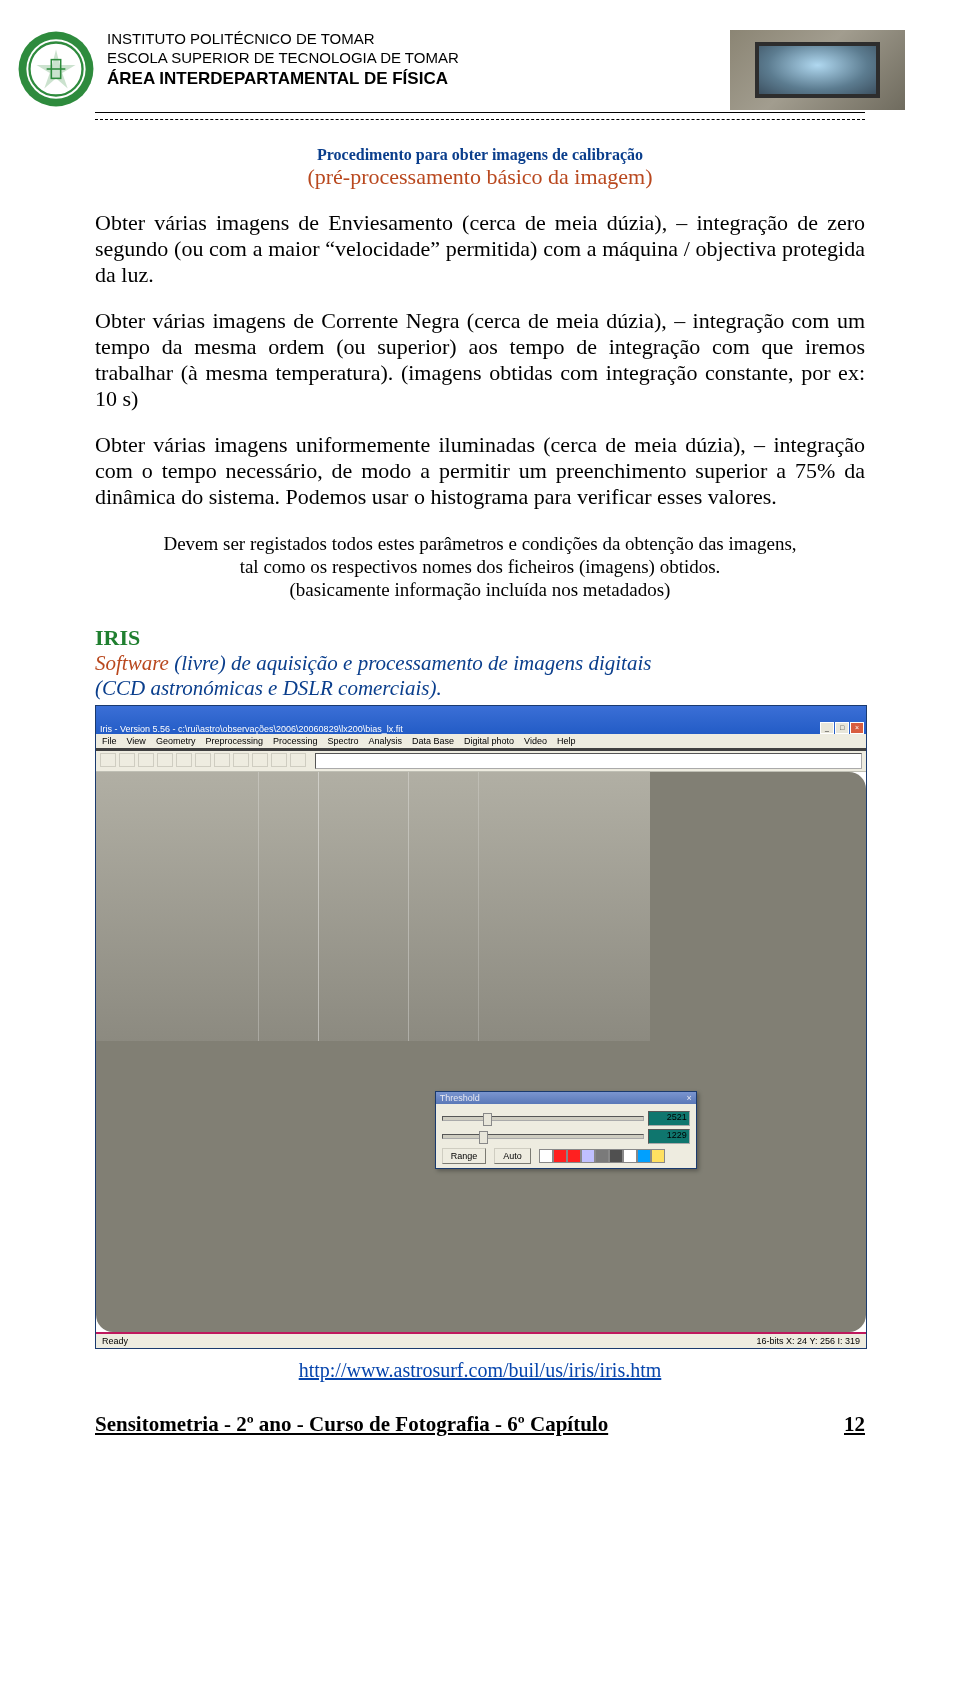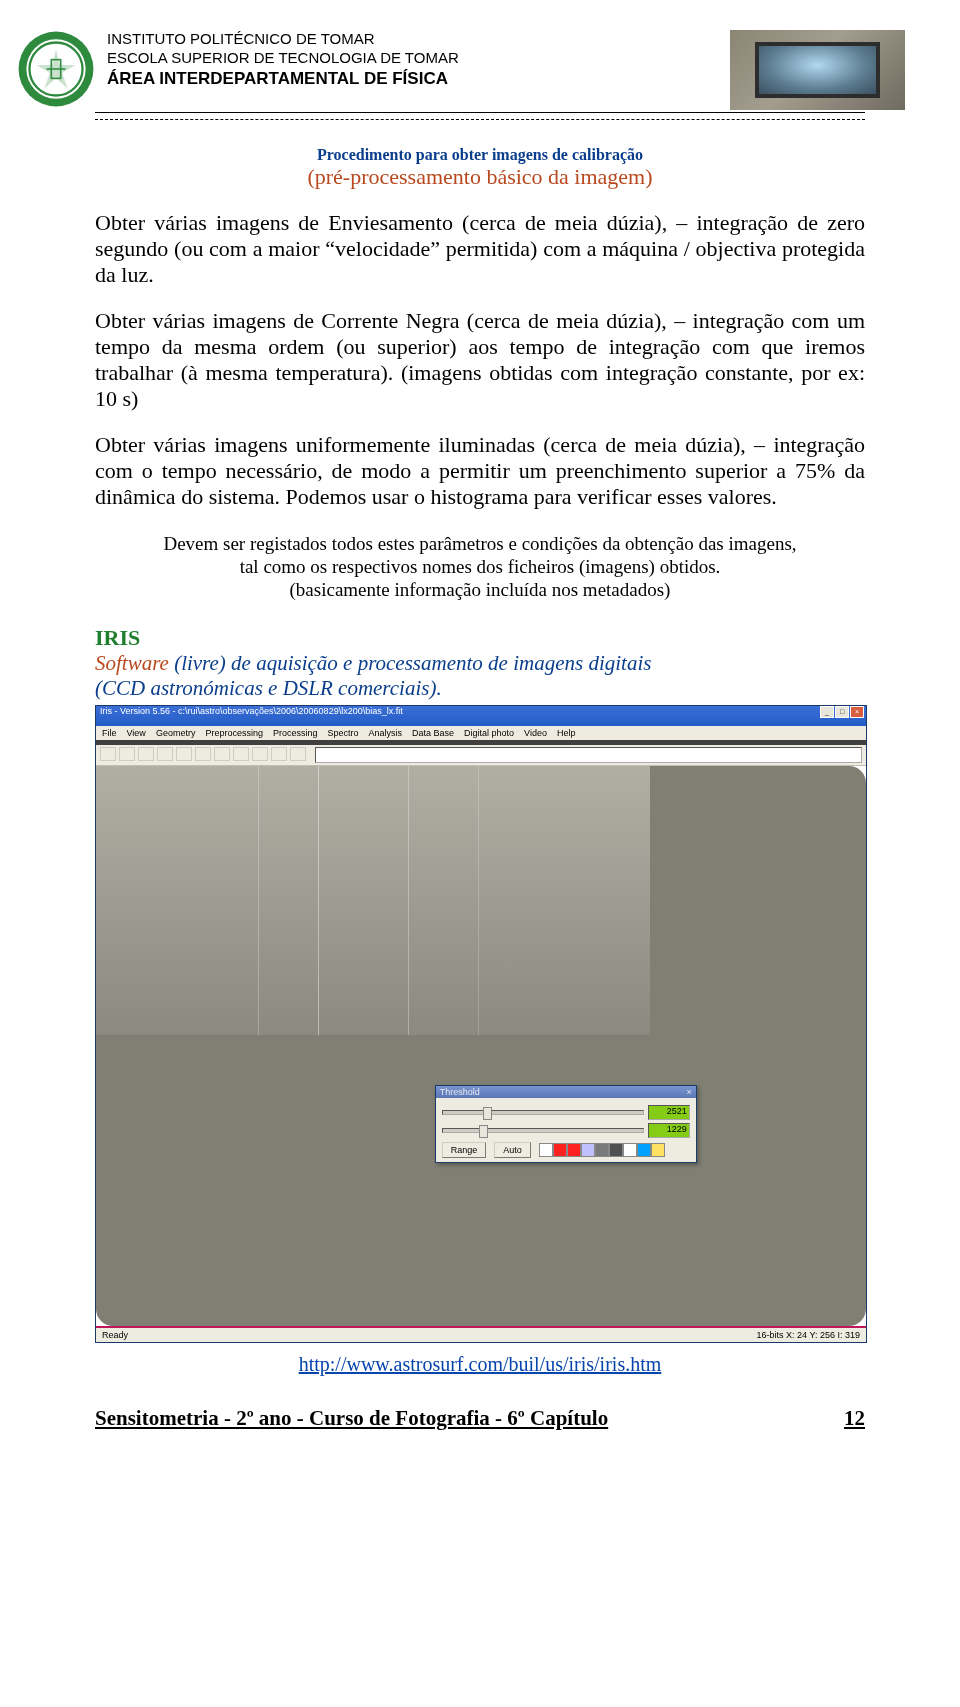--- a/index.html
+++ b/index.html
@@ -116,43 +116,43 @@
     width: 100%;
     font-family: Tahoma, Arial, sans-serif;
     font-size: 9px;
     color: #000;
     border: 1px solid #1a3a6e;
   }
   .app-titlebar {
     background: linear-gradient(#3b6fd6,#235cc6);
     color: #fff;
     display: flex;
-    align-items: flex-start;
+    align-items: flex-end;
     justify-content: space-between;
-    height: 20px;
+    height: 28px;
     padding: 0 2px 0 4px;
   }
   .win-controls { display: flex; gap: 1px; }
   .win-btn {
     width: 14px; height: 12px;
     background: #e8e6da;
     border: 1px solid #fff;
     box-sizing: border-box;
     font-size: 7px;
     text-align: center;
     line-height: 10px;
     color: #222;
   }
   .win-btn.close { background: #d85d3f; color: #fff; }
   .menubar {
     background: #eeece0;
     display: flex;
     gap: 10px;
     padding: 2px 6px;
-    border-bottom: 5px solid #404040;
+    border-bottom: 3px solid #404040;
   }
   .toolbar {
     background: #eeece0;
     display: flex;
     gap: 3px;
     padding: 2px 4px;
     border-bottom: 1px solid #bfbfb4;
   }
   .tool-btn {
     width: 16px; height: 14px;
@@ -213,21 +213,21 @@
     border: 1px inset #aaa;
   }
   .slider-thumb {
     position: absolute;
     top: -4px; width: 7px; height: 11px;
     background: #e8e6da;
     border: 1px solid #888;
   }
   .slider-val {
     width: 36px; height: 13px;
-    background: #84cc16;
+    background: #0f766e;
     border: 1px inset #aaa;
     text-align: right;
     padding: 0 2px;
     font-size: 9px;
   }
   .th-row2 { display: flex; align-items: center; gap: 8px; margin-top: 4px; }
   .th-btn {
     font-size: 9px;
     background: #eeece0;
     border: 1px outset #cfcdc1;

